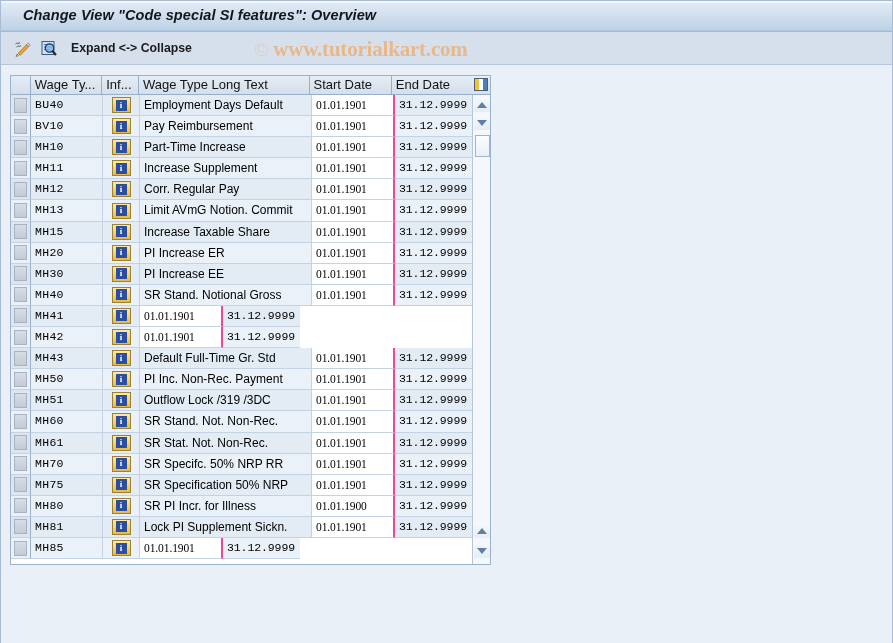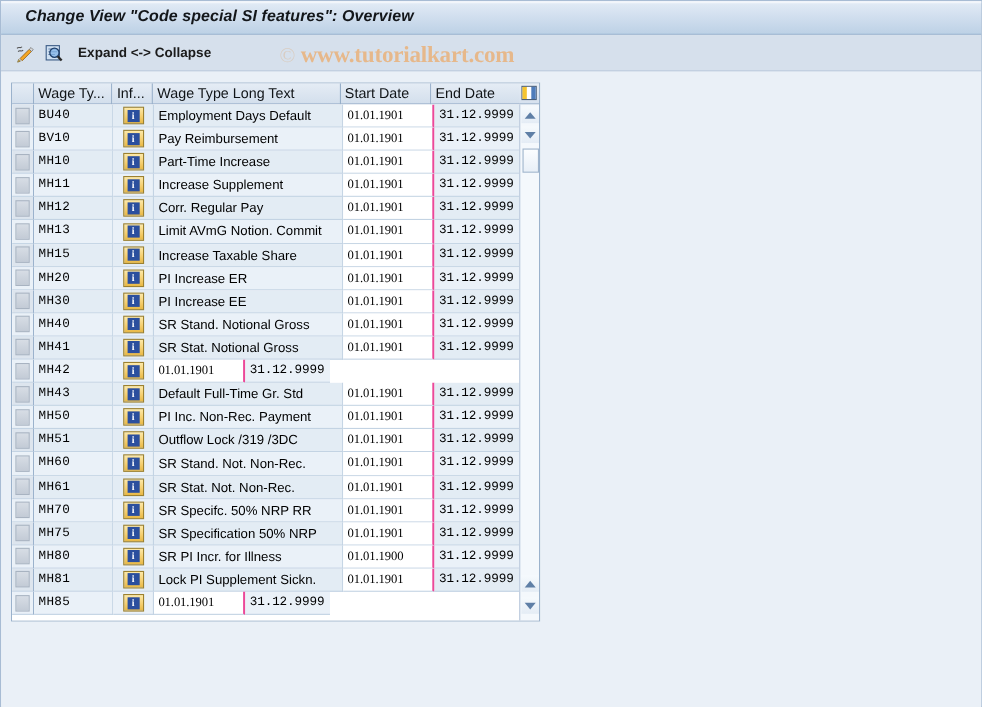--- a/index.html
+++ b/index.html
@@ -529,21 +529,20 @@
           <div class="trow">
             <div class="cell sel-col">
               <span class="selbox"></span>
             </div>
             <div class="cell c-wagety">MH41</div>
             <div class="cell c-inf">
               <span class="info-btn">
                 <span>i</span>
               </span>
             </div>
-            <div class="cell c-long">SR Stat. Notional Gross</div>
             <div class="cell c-start">01.01.1901</div>
             <div class="cell c-end">31.12.9999</div>
           </div>
           <div class="trow">
             <div class="cell sel-col">
               <span class="selbox"></span>
             </div>
             <div class="cell c-wagety">MH42</div>
             <div class="cell c-inf">
               <span class="info-btn">

